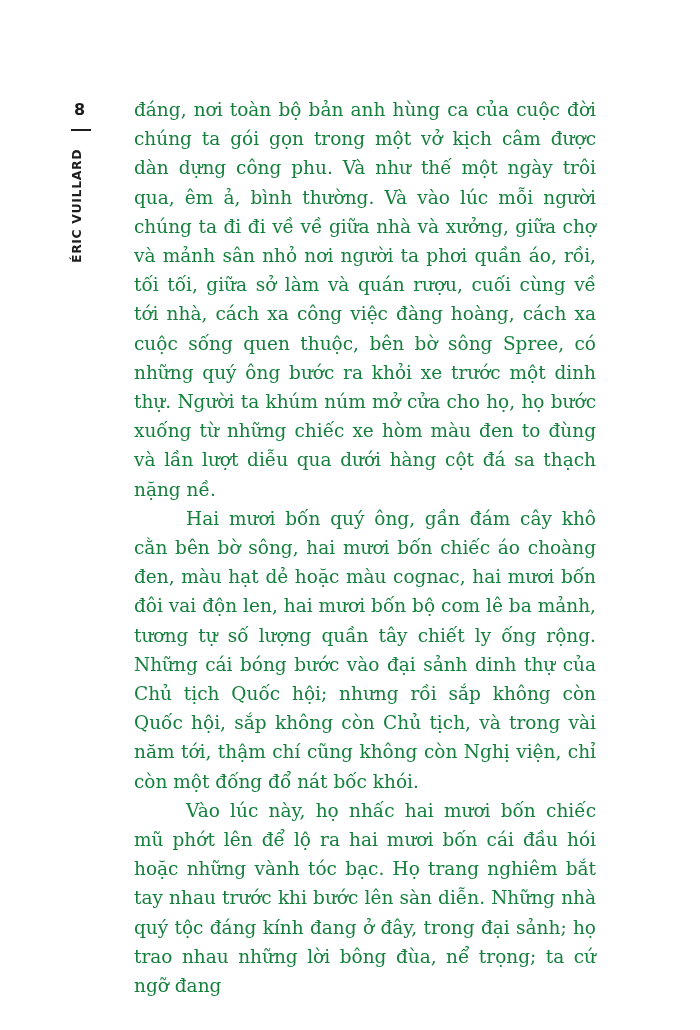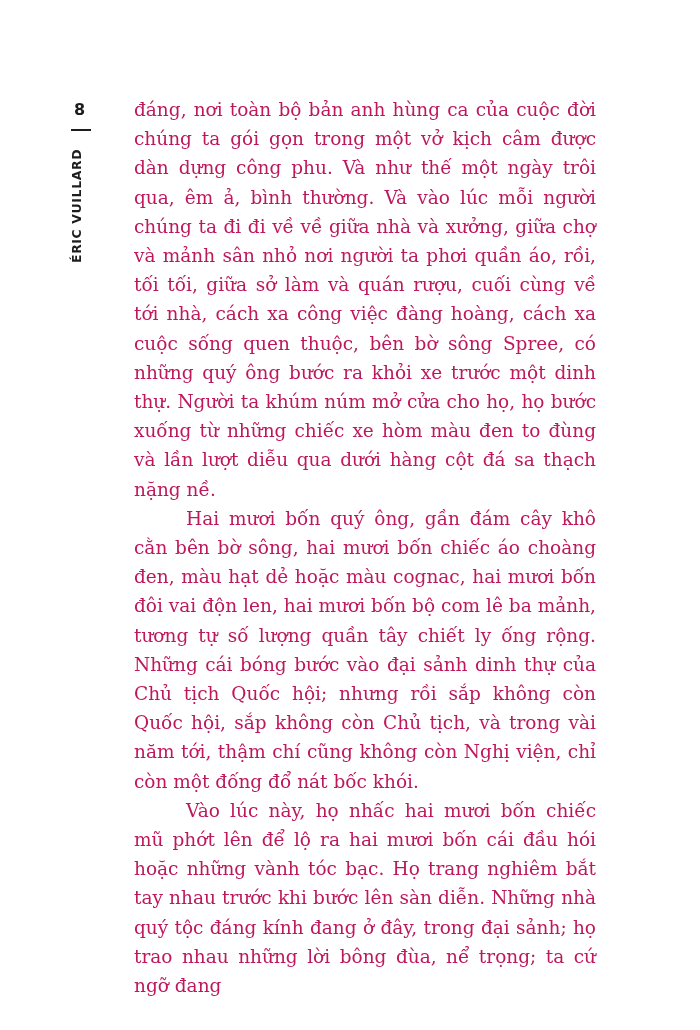--- a/index.html
+++ b/index.html
@@ -59,21 +59,21 @@
   
   .text-block {
     position: absolute;
     left: 134px;
     top: 95px;
     width: 462px;
     font-family: "DejaVu Serif", "Liberation Serif", serif;
     font-size: 18.5px;
     line-height: 29.2px;
     text-align: justify;
-    color: #be185d;
+    color: #15803d;
   }
   .para {
     margin: 0;
     padding: 0;
     text-indent: 52px;
   }
   .para.no-indent {
     text-indent: 0;
   }
 </style>

